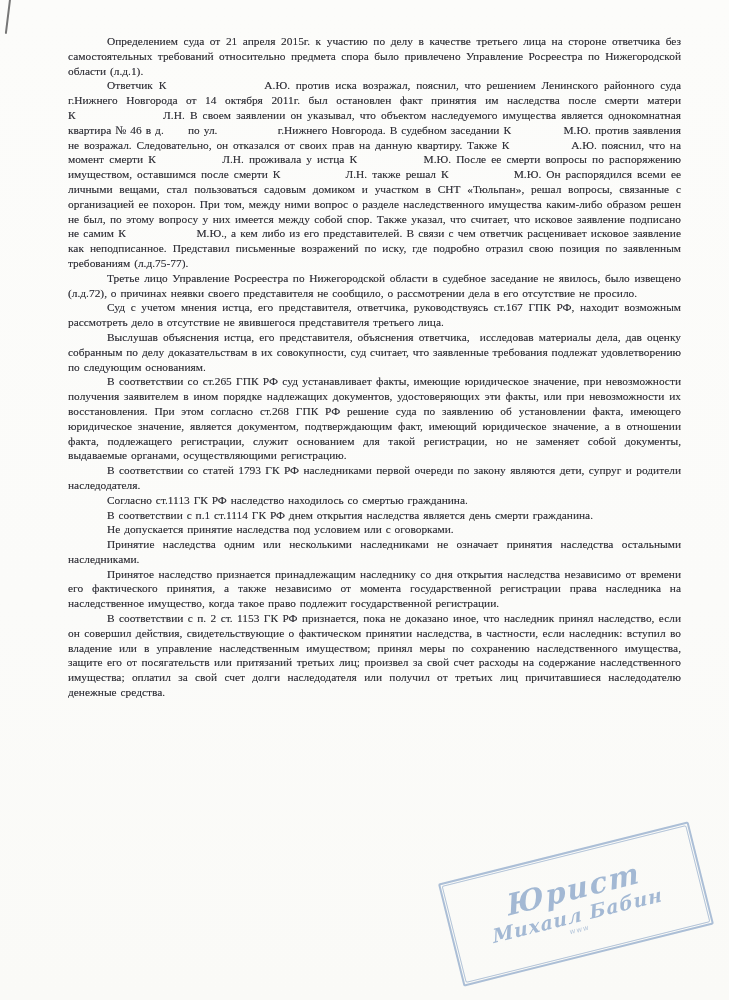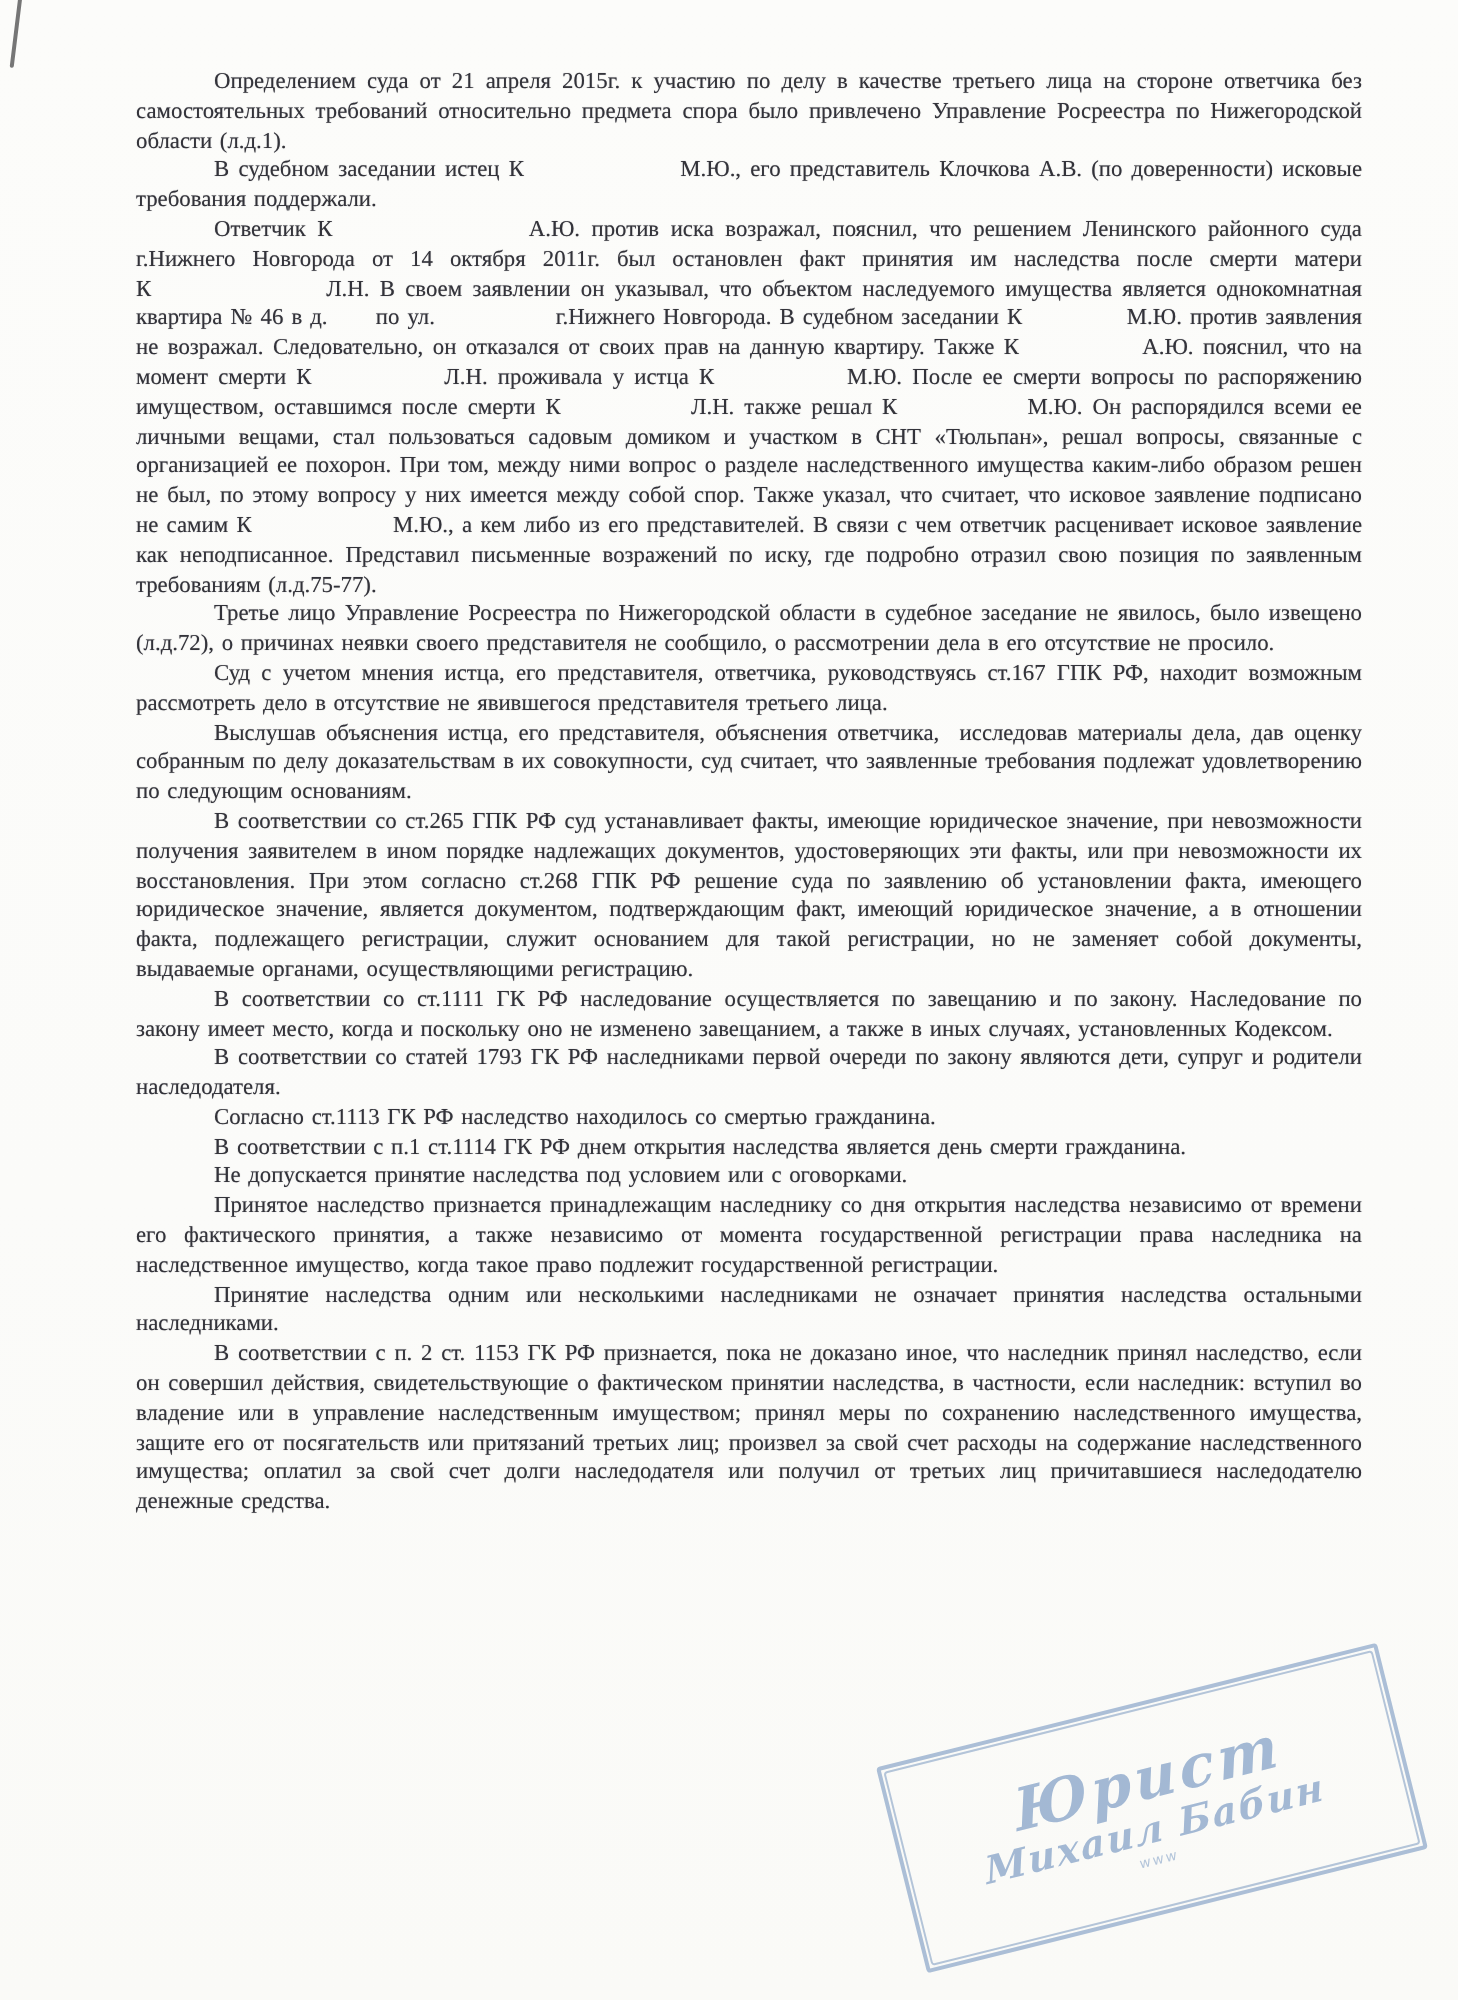--- a/index.html
+++ b/index.html
@@ -105,33 +105,31 @@
 </style>
 </head>
 <body>
 
 <div class="page">
 
   <div class="scan-artifact"></div>
 
   <div class="text-block">
       <p>Определением суда от 21 апреля 2015г. к участию по делу в качестве третьего лица на стороне ответчика без самостоятельных требований относительно предмета спора было привлечено Управление Росреестра по Нижегородской области (л.д.1).</p>
-      <p>В судебном заседании истец К&nbsp;&nbsp;&nbsp;&nbsp;&nbsp;&nbsp;&nbsp;&nbsp;&nbsp;&nbsp;&nbsp;&nbsp;&nbsp;&nbsp;&nbsp;&nbsp; М.Ю., его представитель Клочкова А.В. (по доверенности) исковые требования поддержали.</p>
       <p>Ответчик К&nbsp;&nbsp;&nbsp;&nbsp;&nbsp;&nbsp;&nbsp;&nbsp;&nbsp;&nbsp;&nbsp;&nbsp;&nbsp;&nbsp;&nbsp;&nbsp; А.Ю. против иска возражал, пояснил, что решением Ленинского районного суда г.Нижнего Новгорода от 14 октября 2011г. был остановлен факт принятия им наследства после смерти матери К&nbsp;&nbsp;&nbsp;&nbsp;&nbsp;&nbsp;&nbsp;&nbsp;&nbsp;&nbsp;&nbsp;&nbsp;&nbsp;&nbsp;&nbsp;&nbsp; Л.Н. В своем заявлении он указывал, что объектом наследуемого имущества является однокомнатная квартира № 46 в д.&nbsp;&nbsp;&nbsp;&nbsp;&nbsp; по ул.&nbsp;&nbsp;&nbsp;&nbsp;&nbsp;&nbsp;&nbsp;&nbsp;&nbsp;&nbsp;&nbsp;&nbsp;&nbsp;&nbsp; г.Нижнего Новгорода. В судебном заседании К&nbsp;&nbsp;&nbsp;&nbsp;&nbsp;&nbsp;&nbsp;&nbsp;&nbsp;&nbsp;&nbsp;&nbsp; М.Ю. против заявления не возражал. Следовательно, он отказался от своих прав на данную квартиру. Также К&nbsp;&nbsp;&nbsp;&nbsp;&nbsp;&nbsp;&nbsp;&nbsp;&nbsp;&nbsp;&nbsp;&nbsp; А.Ю. пояснил, что на момент смерти К&nbsp;&nbsp;&nbsp;&nbsp;&nbsp;&nbsp;&nbsp;&nbsp;&nbsp;&nbsp;&nbsp;&nbsp; Л.Н. проживала у истца К&nbsp;&nbsp;&nbsp;&nbsp;&nbsp;&nbsp;&nbsp;&nbsp;&nbsp;&nbsp;&nbsp;&nbsp; М.Ю. После ее смерти вопросы по распоряжению имуществом, оставшимся после смерти К&nbsp;&nbsp;&nbsp;&nbsp;&nbsp;&nbsp;&nbsp;&nbsp;&nbsp;&nbsp;&nbsp;&nbsp; Л.Н. также решал К&nbsp;&nbsp;&nbsp;&nbsp;&nbsp;&nbsp;&nbsp;&nbsp;&nbsp;&nbsp;&nbsp;&nbsp; М.Ю. Он распорядился всеми ее личными вещами, стал пользоваться садовым домиком и участком в СНТ «Тюльпан», решал вопросы, связанные с организацией ее похорон. При том, между ними вопрос о разделе наследственного имущества каким-либо образом решен не был, по этому вопросу у них имеется между собой спор. Также указал, что считает, что исковое заявление подписано не самим К&nbsp;&nbsp;&nbsp;&nbsp;&nbsp;&nbsp;&nbsp;&nbsp;&nbsp;&nbsp;&nbsp;&nbsp;&nbsp;&nbsp;&nbsp;&nbsp; М.Ю., а кем либо из его представителей. В связи с чем ответчик расценивает исковое заявление как неподписанное. Представил письменные возражений по иску, где подробно отразил свою позиция по заявленным требованиям (л.д.75-77).</p>
       <p>Третье лицо Управление Росреестра по Нижегородской области в судебное заседание не явилось, было извещено (л.д.72), о причинах неявки своего представителя не сообщило, о рассмотрении дела в его отсутствие не просило.</p>
       <p>Суд с учетом мнения истца, его представителя, ответчика, руководствуясь ст.167 ГПК РФ, находит возможным рассмотреть дело в отсутствие не явившегося представителя третьего лица.</p>
       <p>Выслушав объяснения истца, его представителя, объяснения ответчика,&nbsp; исследовав материалы дела, дав оценку собранным по делу доказательствам в их совокупности, суд считает, что заявленные требования подлежат удовлетворению по следующим основаниям.</p>
       <p>В соответствии со ст.265 ГПК РФ суд устанавливает факты, имеющие юридическое значение, при невозможности получения заявителем в ином порядке надлежащих документов, удостоверяющих эти факты, или при невозможности их восстановления. При этом согласно ст.268 ГПК РФ решение суда по заявлению об установлении факта, имеющего юридическое значение, является документом, подтверждающим факт, имеющий юридическое значение, а в отношении факта, подлежащего регистрации, служит основанием для такой регистрации, но не заменяет собой документы, выдаваемые органами, осуществляющими регистрацию.</p>
-      <p>В соответствии со ст.1111 ГК РФ наследование осуществляется по завещанию и по закону. Наследование по закону имеет место, когда и поскольку оно не изменено завещанием, а также в иных случаях, установленных Кодексом.</p>
       <p>В соответствии со статей 1793 ГК РФ наследниками первой очереди по закону являются дети, супруг и родители наследодателя.</p>
       <p>Согласно ст.1113 ГК РФ наследство находилось со смертью гражданина.</p>
       <p>В соответствии с п.1 ст.1114 ГК РФ днем открытия наследства является день смерти гражданина.</p>
       <p>Не допускается принятие наследства под условием или с оговорками.</p>
+      <p>Принятие наследства одним или несколькими наследниками не означает принятия наследства остальными наследниками.</p>
       <p>Принятое наследство признается принадлежащим наследнику со дня открытия наследства независимо от времени его фактического принятия, а также независимо от момента государственной регистрации права наследника на наследственное имущество, когда такое право подлежит государственной регистрации.</p>
-      <p>Принятие наследства одним или несколькими наследниками не означает принятия наследства остальными наследниками.</p>
       <p>В соответствии с п. 2 ст. 1153 ГК РФ признается, пока не доказано иное, что наследник принял наследство, если он совершил действия, свидетельствующие о фактическом принятии наследства, в частности, если наследник: вступил во владение или в управление наследственным имуществом; принял меры по сохранению наследственного имущества, защите его от посягательств или притязаний третьих лиц; произвел за свой счет расходы на содержание наследственного имущества; оплатил за свой счет долги наследодателя или получил от третьих лиц причитавшиеся наследодателю денежные средства.</p>
     </div>
 
   <div class="stamp">
     <div class="stamp-frame"></div>
     <div class="stamp-frame-inner"></div>
     <div class="stamp-content">
       <div class="stamp-line1">Юрист</div>
       <div class="stamp-line2">Михаил Бабин</div>
       <div class="stamp-line3">www</div>

